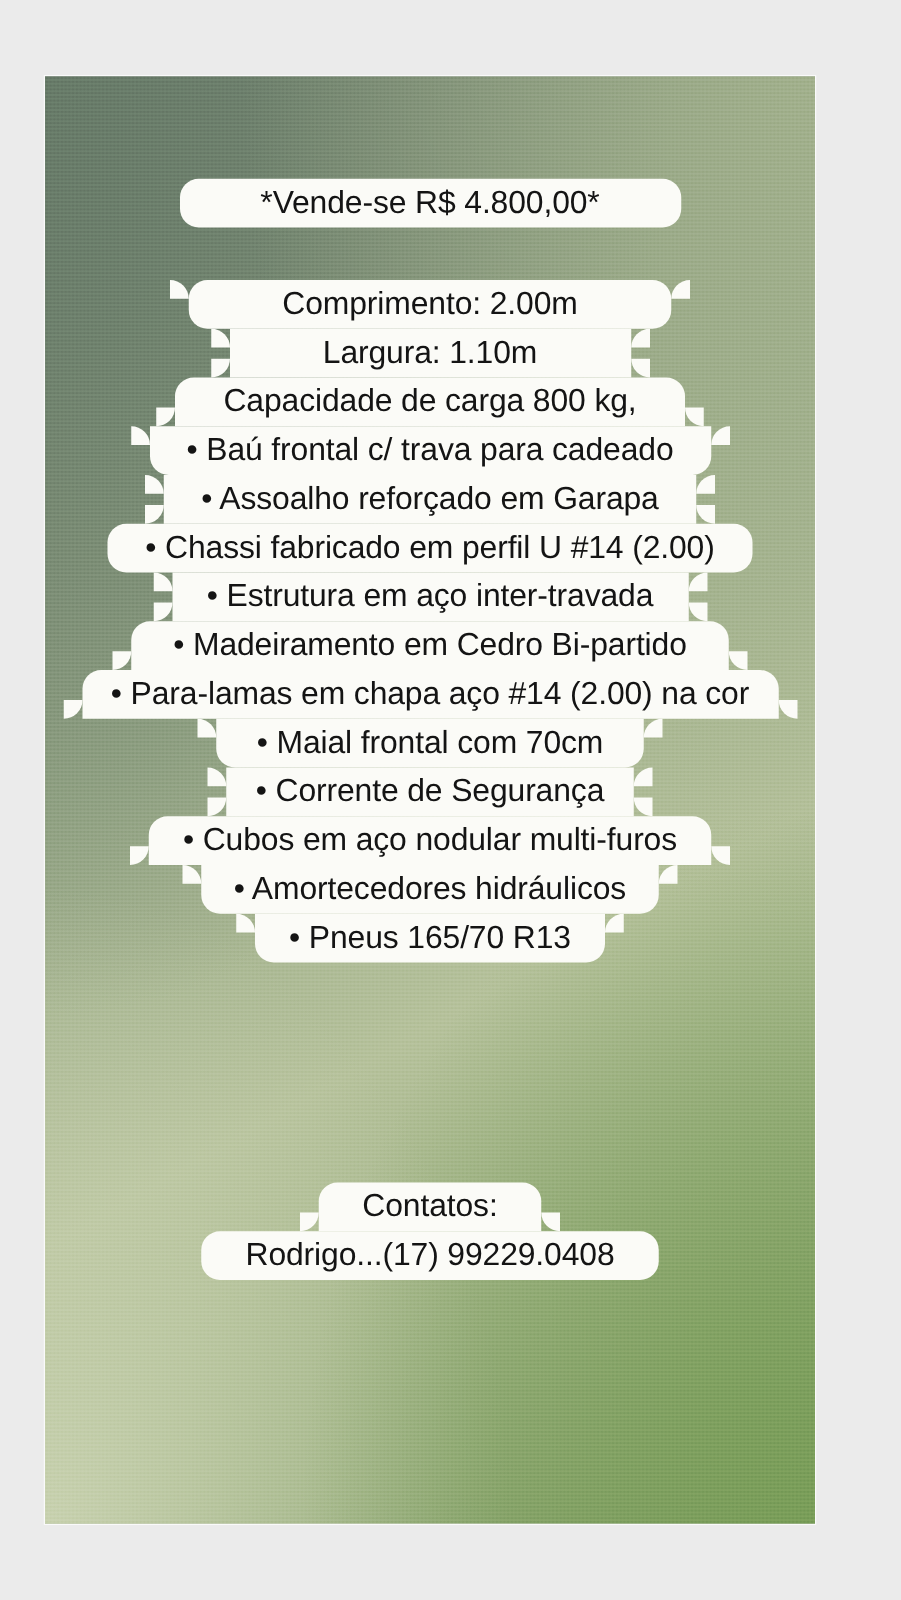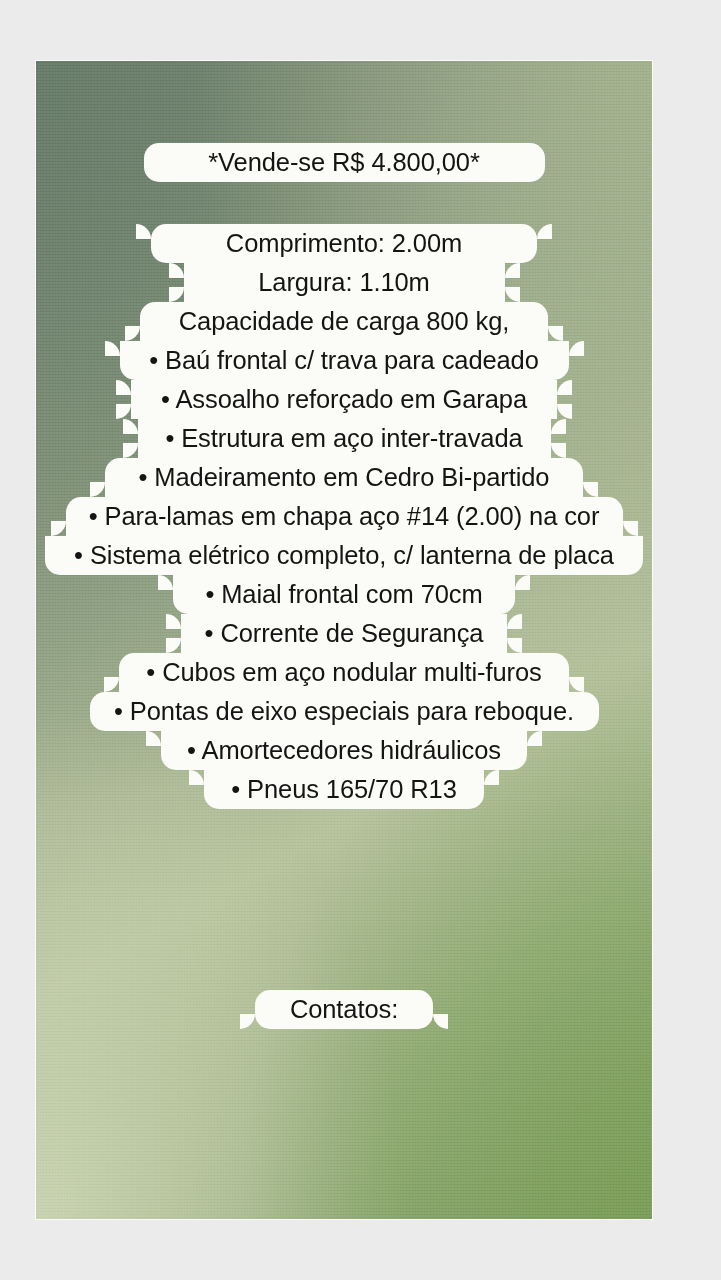--- a/index.html
+++ b/index.html
@@ -105,28 +105,28 @@
   <div id="poster-content">
       <div class="text-block" style="top: 82px;">
         <div class="hl-line" style="width: 375px; border-radius: 15px;"><span>*Vende-se R$ 4.800,00*</span></div>
       </div>
       <div class="text-block" style="top: 163px;">
         <div class="hl-line" style="width: 360px; border-bottom-left-radius: 15px; border-bottom-right-radius: 15px;"><span>Comprimento: 2.00m</span><div class="step" style="position: absolute; top: 0px; height: 15px; width: 15px; background: rgb(251, 251, 247); z-index: 1; pointer-events: none; left: -15px; border-top-right-radius: 15px;"></div><div class="step" style="position: absolute; top: 0px; height: 15px; width: 15px; background: rgb(251, 251, 247); z-index: 1; pointer-events: none; right: -15px; border-top-left-radius: 15px;"></div></div>
         <div class="hl-line" style="width: 295px;"><span>Largura: 1.10m</span><div class="step" style="position: absolute; top: 0px; height: 15px; width: 15px; background: rgb(251, 251, 247); z-index: 1; pointer-events: none; left: -15px; border-top-right-radius: 15px;"></div><div class="step" style="position: absolute; top: 0px; height: 15px; width: 15px; background: rgb(251, 251, 247); z-index: 1; pointer-events: none; right: -15px; border-top-left-radius: 15px;"></div><div class="step" style="position: absolute; bottom: 0px; height: 15px; width: 15px; background: rgb(251, 251, 247); z-index: 1; pointer-events: none; left: -15px; border-bottom-right-radius: 15px;"></div><div class="step" style="position: absolute; bottom: 0px; height: 15px; width: 15px; background: rgb(251, 251, 247); z-index: 1; pointer-events: none; right: -15px; border-bottom-left-radius: 15px;"></div></div>
         <div class="hl-line" style="width: 382px; border-top-left-radius: 15px; border-top-right-radius: 15px;"><span>Capacidade de carga 800 kg,</span><div class="step" style="position: absolute; bottom: 0px; height: 15px; width: 15px; background: rgb(251, 251, 247); z-index: 1; pointer-events: none; left: -15px; border-bottom-right-radius: 15px;"></div><div class="step" style="position: absolute; bottom: 0px; height: 15px; width: 15px; background: rgb(251, 251, 247); z-index: 1; pointer-events: none; right: -15px; border-bottom-left-radius: 15px;"></div></div>
         <div class="hl-line" style="width: 423px; border-bottom-left-radius: 15px; border-bottom-right-radius: 15px;"><span>• Baú frontal c/ trava para cadeado</span><div class="step" style="position: absolute; top: 0px; height: 15px; width: 15px; background: rgb(251, 251, 247); z-index: 1; pointer-events: none; left: -15px; border-top-right-radius: 15px;"></div><div class="step" style="position: absolute; top: 0px; height: 15px; width: 15px; background: rgb(251, 251, 247); z-index: 1; pointer-events: none; right: -15px; border-top-left-radius: 15px;"></div></div>
         <div class="hl-line" style="width: 400px;"><span>• Assoalho reforçado em Garapa</span><div class="step" style="position: absolute; top: 0px; height: 15px; width: 15px; background: rgb(251, 251, 247); z-index: 1; pointer-events: none; left: -15px; border-top-right-radius: 15px;"></div><div class="step" style="position: absolute; top: 0px; height: 15px; width: 15px; background: rgb(251, 251, 247); z-index: 1; pointer-events: none; right: -15px; border-top-left-radius: 15px;"></div><div class="step" style="position: absolute; bottom: 0px; height: 15px; width: 15px; background: rgb(251, 251, 247); z-index: 1; pointer-events: none; left: -15px; border-bottom-right-radius: 15px;"></div><div class="step" style="position: absolute; bottom: 0px; height: 15px; width: 15px; background: rgb(251, 251, 247); z-index: 1; pointer-events: none; right: -15px; border-bottom-left-radius: 15px;"></div></div>
+        <div class="hl-line" style="width: 490px; border-radius: 15px;"><span>• Chassi fabricado em perfil U #14 (2.00)</span></div>
         <div class="hl-line" style="width: 387px;"><span>• Estrutura em aço inter-travada</span><div class="step" style="position: absolute; top: 0px; height: 15px; width: 15px; background: rgb(251, 251, 247); z-index: 1; pointer-events: none; left: -15px; border-top-right-radius: 15px;"></div><div class="step" style="position: absolute; top: 0px; height: 15px; width: 15px; background: rgb(251, 251, 247); z-index: 1; pointer-events: none; right: -15px; border-top-left-radius: 15px;"></div><div class="step" style="position: absolute; bottom: 0px; height: 15px; width: 15px; background: rgb(251, 251, 247); z-index: 1; pointer-events: none; left: -15px; border-bottom-right-radius: 15px;"></div><div class="step" style="position: absolute; bottom: 0px; height: 15px; width: 15px; background: rgb(251, 251, 247); z-index: 1; pointer-events: none; right: -15px; border-bottom-left-radius: 15px;"></div></div>
         <div class="hl-line" style="width: 452px; border-top-left-radius: 15px; border-top-right-radius: 15px;"><span>• Madeiramento em Cedro Bi-partido</span><div class="step" style="position: absolute; bottom: 0px; height: 15px; width: 15px; background: rgb(251, 251, 247); z-index: 1; pointer-events: none; left: -15px; border-bottom-right-radius: 15px;"></div><div class="step" style="position: absolute; bottom: 0px; height: 15px; width: 15px; background: rgb(251, 251, 247); z-index: 1; pointer-events: none; right: -15px; border-bottom-left-radius: 15px;"></div></div>
         <div class="hl-line" style="width: 531px; border-top-left-radius: 15px; border-top-right-radius: 15px;"><span>• Para-lamas em chapa aço #14 (2.00) na cor</span><div class="step" style="position: absolute; bottom: 0px; height: 15px; width: 15px; background: rgb(251, 251, 247); z-index: 1; pointer-events: none; left: -15px; border-bottom-right-radius: 15px;"></div><div class="step" style="position: absolute; bottom: 0px; height: 15px; width: 15px; background: rgb(251, 251, 247); z-index: 1; pointer-events: none; right: -15px; border-bottom-left-radius: 15px;"></div></div>
-        <div class="hl-line" style="width: 572px; border-bottom-left-radius: 15px; border-bottom-right-radius: 15px;"><span>• Sistema elétrico completo, c/ lanterna de placa</span></div>
         <div class="hl-line" style="width: 316px; border-bottom-left-radius: 15px; border-bottom-right-radius: 15px;"><span>• Maial frontal com 70cm</span><div class="step" style="position: absolute; top: 0px; height: 15px; width: 15px; background: rgb(251, 251, 247); z-index: 1; pointer-events: none; left: -15px; border-top-right-radius: 15px;"></div><div class="step" style="position: absolute; top: 0px; height: 15px; width: 15px; background: rgb(251, 251, 247); z-index: 1; pointer-events: none; right: -15px; border-top-left-radius: 15px;"></div></div>
         <div class="hl-line" style="width: 300px;"><span>• Corrente de Segurança</span><div class="step" style="position: absolute; top: 0px; height: 15px; width: 15px; background: rgb(251, 251, 247); z-index: 1; pointer-events: none; left: -15px; border-top-right-radius: 15px;"></div><div class="step" style="position: absolute; top: 0px; height: 15px; width: 15px; background: rgb(251, 251, 247); z-index: 1; pointer-events: none; right: -15px; border-top-left-radius: 15px;"></div><div class="step" style="position: absolute; bottom: 0px; height: 15px; width: 15px; background: rgb(251, 251, 247); z-index: 1; pointer-events: none; left: -15px; border-bottom-right-radius: 15px;"></div><div class="step" style="position: absolute; bottom: 0px; height: 15px; width: 15px; background: rgb(251, 251, 247); z-index: 1; pointer-events: none; right: -15px; border-bottom-left-radius: 15px;"></div></div>
         <div class="hl-line" style="width: 424px; border-top-left-radius: 15px; border-top-right-radius: 15px;"><span>• Cubos em aço nodular multi-furos</span><div class="step" style="position: absolute; bottom: 0px; height: 15px; width: 15px; background: rgb(251, 251, 247); z-index: 1; pointer-events: none; left: -15px; border-bottom-right-radius: 15px;"></div><div class="step" style="position: absolute; bottom: 0px; height: 15px; width: 15px; background: rgb(251, 251, 247); z-index: 1; pointer-events: none; right: -15px; border-bottom-left-radius: 15px;"></div></div>
-        <div class="hl-line" style="width: 483px; border-radius: 15px;"><span>• Pontas de eixo especiais para reboque.</span></div>
         <div class="hl-line" style="width: 340px; border-bottom-left-radius: 15px; border-bottom-right-radius: 15px;"><span>• Amortecedores hidráulicos</span><div class="step" style="position: absolute; top: 0px; height: 15px; width: 15px; background: rgb(251, 251, 247); z-index: 1; pointer-events: none; left: -15px; border-top-right-radius: 15px;"></div><div class="step" style="position: absolute; top: 0px; height: 15px; width: 15px; background: rgb(251, 251, 247); z-index: 1; pointer-events: none; right: -15px; border-top-left-radius: 15px;"></div></div>
         <div class="hl-line" style="width: 254px; border-bottom-left-radius: 15px; border-bottom-right-radius: 15px;"><span>• Pneus 165/70 R13</span><div class="step" style="position: absolute; top: 0px; height: 15px; width: 15px; background: rgb(251, 251, 247); z-index: 1; pointer-events: none; left: -15px; border-top-right-radius: 15px;"></div><div class="step" style="position: absolute; top: 0px; height: 15px; width: 15px; background: rgb(251, 251, 247); z-index: 1; pointer-events: none; right: -15px; border-top-left-radius: 15px;"></div></div>
       </div>
-      <div class="text-block" style="top: 929px;">
+      <div class="text-block" style="top: 885px;">
         <div class="hl-line" style="width: 152px; border-top-left-radius: 15px; border-top-right-radius: 15px;"><span>Contatos:</span><div class="step" style="position: absolute; bottom: 0px; height: 15px; width: 15px; background: rgb(251, 251, 247); z-index: 1; pointer-events: none; left: -15px; border-bottom-right-radius: 15px;"></div><div class="step" style="position: absolute; bottom: 0px; height: 15px; width: 15px; background: rgb(251, 251, 247); z-index: 1; pointer-events: none; right: -15px; border-bottom-left-radius: 15px;"></div></div>
+        <div class="hl-line" style="width: 340px; border-top-left-radius: 15px; border-top-right-radius: 15px;"><span>Rodrigo...(17) 99229.0408</span></div>
       </div>
     </div>
 </div>
 
 </body></html>

